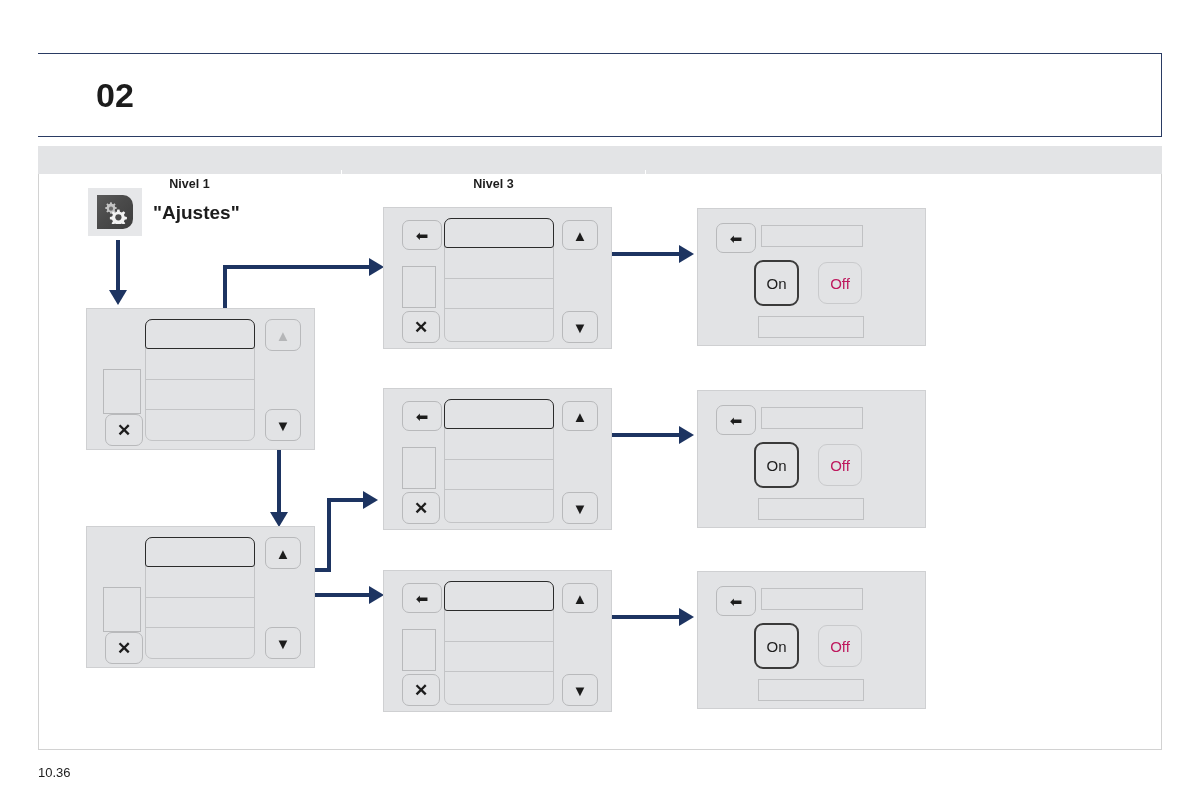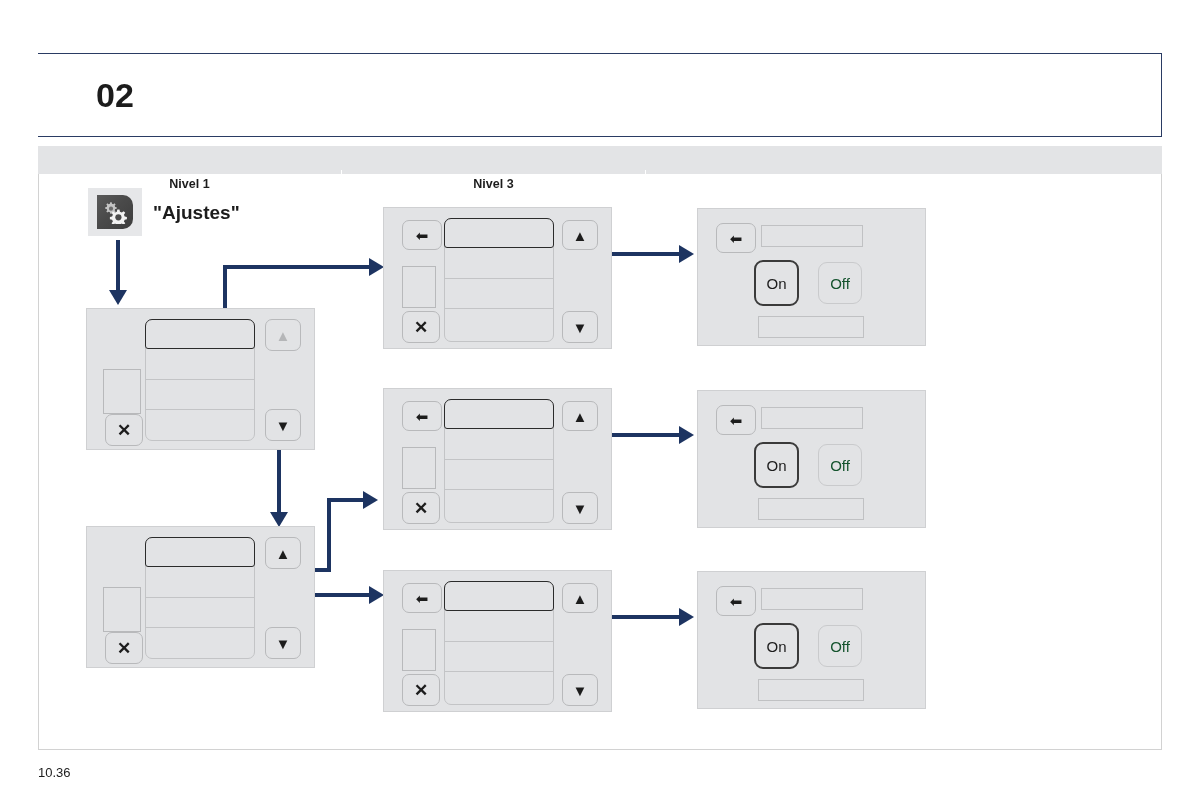--- a/index.html
+++ b/index.html
@@ -138,21 +138,21 @@
   .glyph-x { font-size: 17px; font-weight: bold; color: #1c1c1c; }
 
   .onoff {
     position: absolute;
     background: #e2e3e5;
     border-radius: 9px;
     display: flex; align-items: center; justify-content: center;
     font-size: 15px;
   }
   .onoff.sel { border: 2px solid #3a3a3a; color: #1c1c1c; }
-  .onoff.unsel { border: 1.3px solid #c9cacc; color: #14532d; }
+  .onoff.unsel { border: 1.3px solid #c9cacc; color: #be185d; }
 
   
   .conn { position: absolute; background: #1d3461; }
   .conn.h { height: 4px; }
   .conn.v { width: 4px; }
   .arrow-r {
     position: absolute;
     width: 0; height: 0;
     border-top: 9px solid transparent;
     border-bottom: 9px solid transparent;

